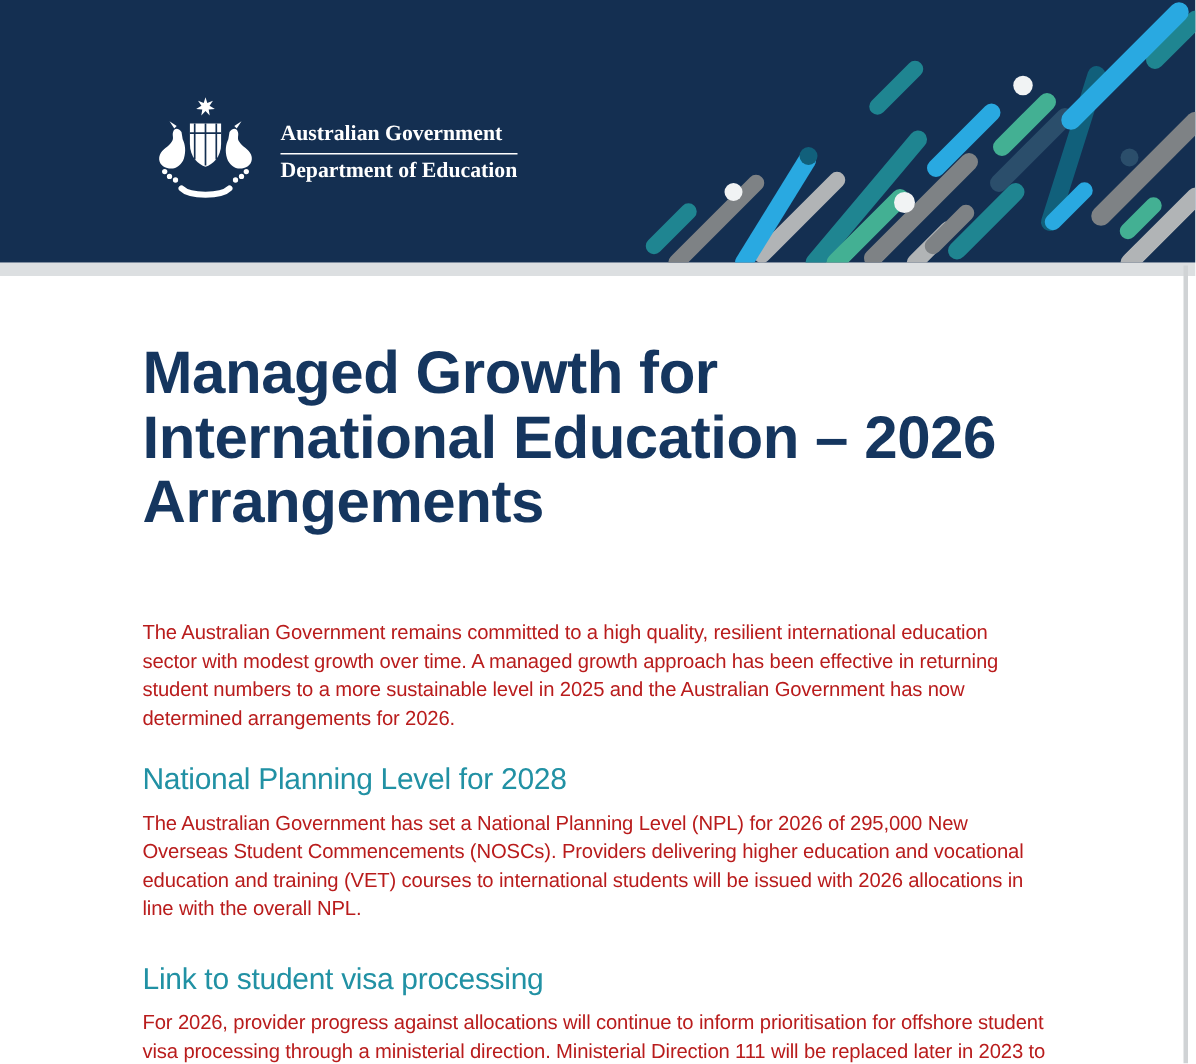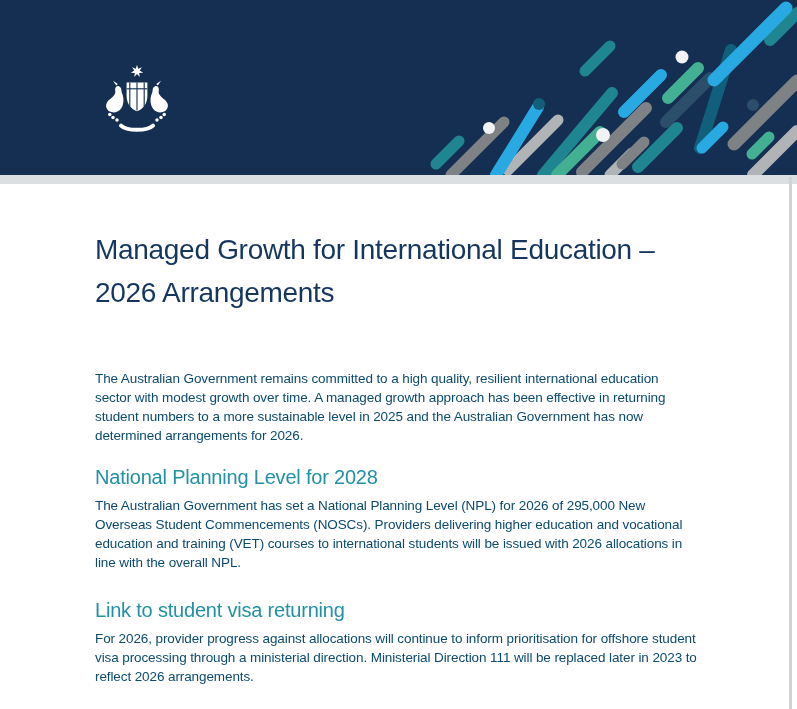--- a/index.html
+++ b/index.html
@@ -36,33 +36,33 @@
   }
   .agency-rule { border-bottom: 1.5px solid #ffffff; margin: 4px 0 4px; }
 
   .divider-strip { height: 9px; background: #dcdfe1; }
 
   
   .page-body { padding: 0 100px 0 95px; }
   .doc-title {
     margin: 44px 0 0 0;
     max-width: 600px;
-    font-size: 28px;
+    font-size: 40px;
     line-height: 43px;
-    font-weight: 400;
+    font-weight: 700;
     letter-spacing: -0.3px;
     color: var(--c-title_navy, #15365f);
   }
   .body-text {
     margin: 0;
     max-width: 606px;
     font-size: 13.5px;
     line-height: 19px;
     letter-spacing: -0.1px;
-    color: #0c4a6e;
+    color: #b91c1c;
   }
   .intro-text { margin-top: 55px; }
   .section-heading {
     margin: 21px 0 7px 0;
     font-size: 20px;
     font-weight: 400;
     letter-spacing: -0.2px;
     color: var(--c-heading_teal, #2191a4);
   }
   .section + .section .section-heading { margin-top: 27px; }
@@ -141,35 +141,40 @@
 
         <g stroke="var(--c-banner_navy,#142f51)" stroke-width="1.4" fill="none">
           <line x1="41" y1="26" x2="41" y2="56"></line>
           <line x1="50" y1="26" x2="50" y2="61"></line>
           <line x1="59" y1="26" x2="59" y2="56"></line>
           <line x1="37" y1="34" x2="63" y2="34"></line>
         </g>
 
         <path d="M30 80 C37 87 63 87 70 80" stroke="#ffffff" stroke-width="5" fill="none" stroke-linecap="round"></path>
       </svg>
+      <div class="agency-text">
+        <div>Australian Government</div>
+        <div class="agency-rule"></div>
+        <div>Department of Education</div>
+      </div>
     </div>
   </header>
 
   <div class="divider-strip"></div>
 
   <main class="page-body">
     <h1 class="doc-title">Managed Growth for International Education – 2026 Arrangements</h1>
 
     <p class="body-text intro-text">The Australian Government remains committed to a high quality, resilient international education sector with modest growth over time. A managed growth approach has been effective in returning student numbers to a more sustainable level in 2025 and the Australian Government has now determined arrangements for 2026.</p>
 
     <section class="section">
       <h2 class="section-heading">National Planning Level for 2028</h2>
       <p class="body-text">The Australian Government has set a National Planning Level (NPL) for 2026 of 295,000 New Overseas Student Commencements (NOSCs). Providers delivering higher education and vocational education and training (VET) courses to international students will be issued with 2026 allocations in line with the overall NPL.</p>
     </section>
 
     <section class="section">
-      <h2 class="section-heading">Link to student visa returning</h2>
+      <h2 class="section-heading">Link to student visa processing</h2>
       <p class="body-text">For 2026, provider progress against allocations will continue to inform prioritisation for offshore student visa processing through a ministerial direction. Ministerial Direction 111 will be replaced later in 2023 to reflect 2026 arrangements.</p>
     </section>
   </main>
 
   <div class="page-right-edge"></div>
 </div>
 
 </body></html>

